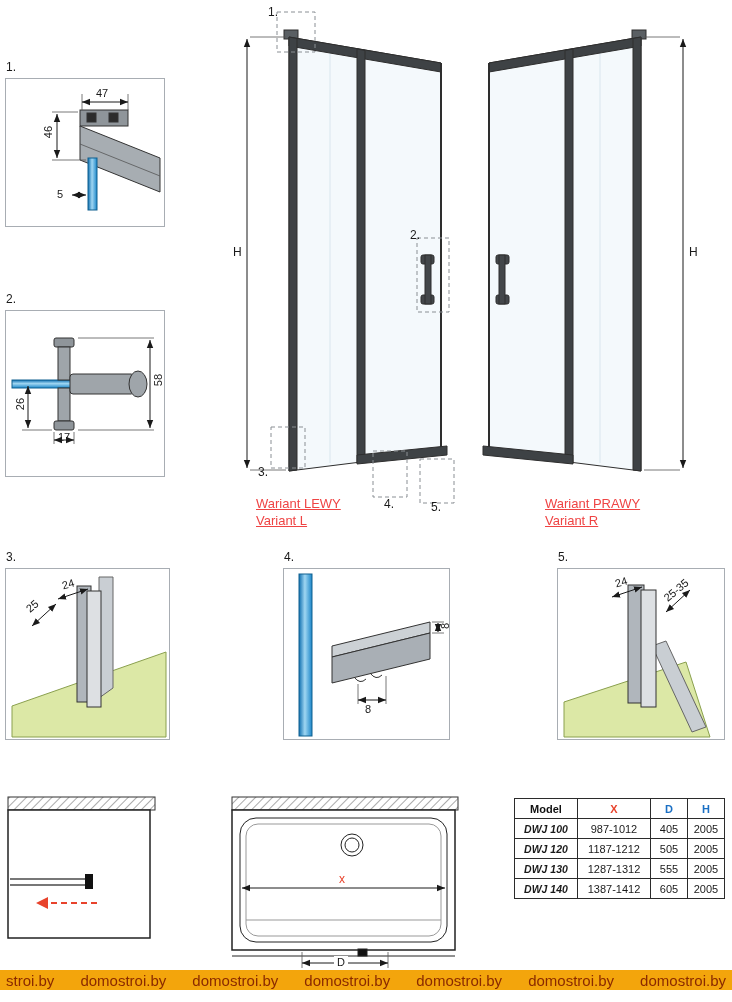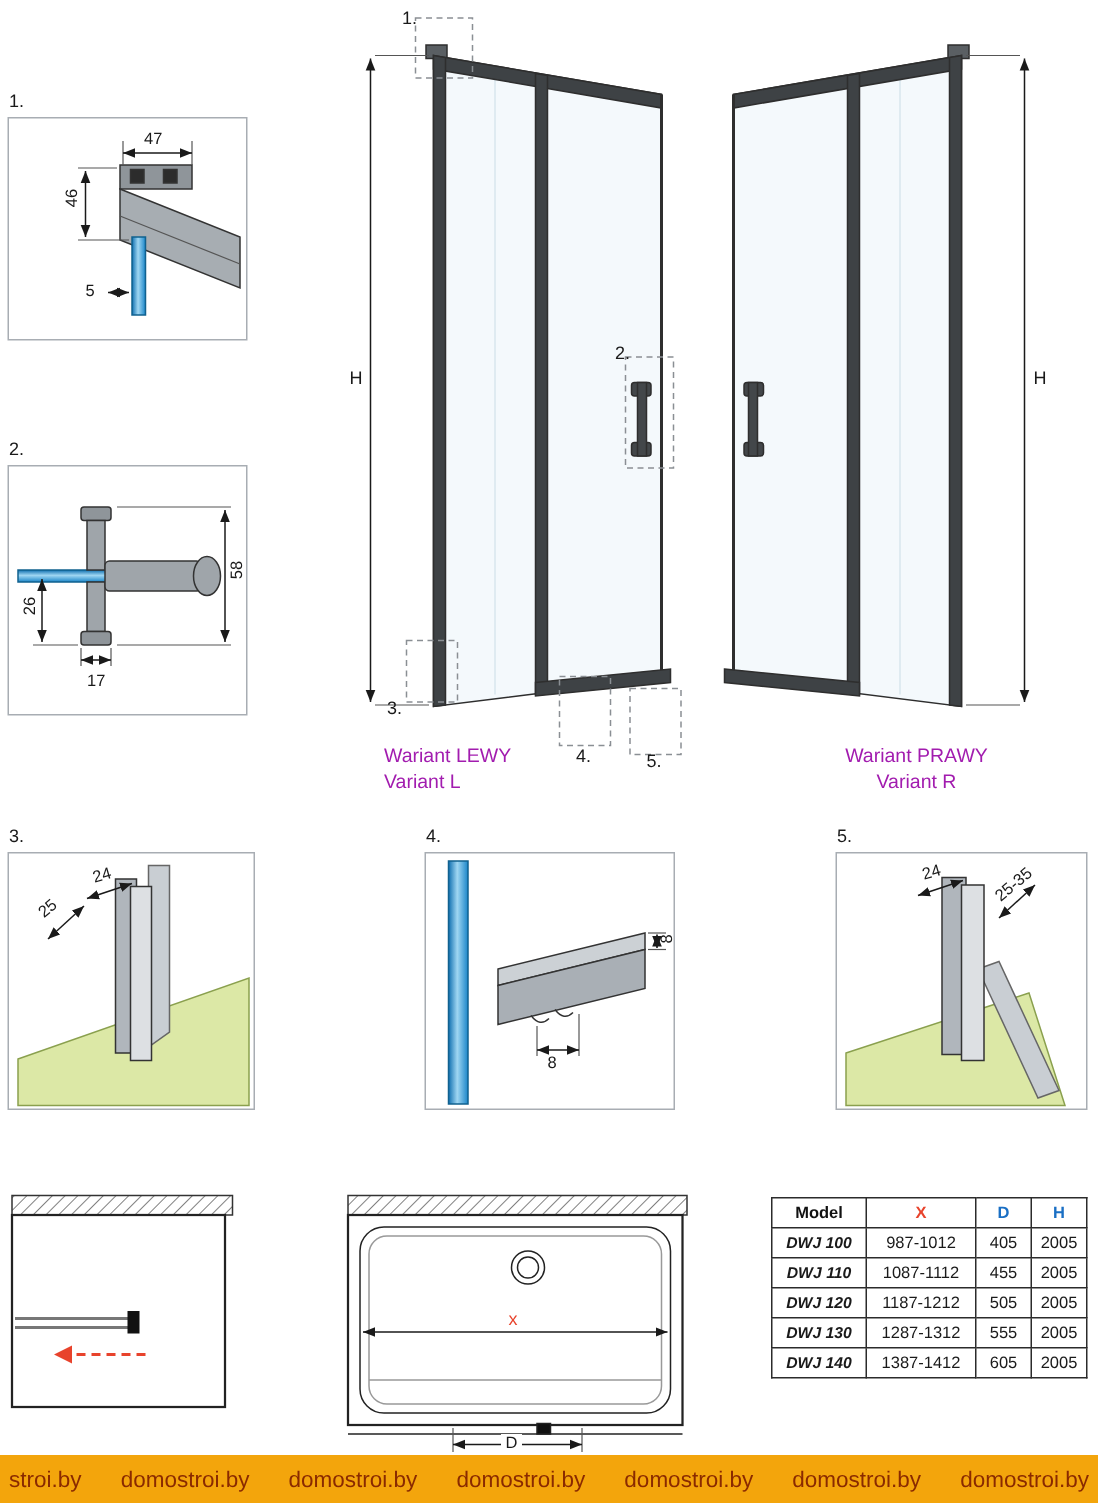--- a/index.html
+++ b/index.html
@@ -5,33 +5,33 @@
   html,body{margin:0;padding:0;background:#fff;}
   #page{position:relative;width:732px;height:1002px;background:#fff;overflow:hidden;
         font-family:"Liberation Sans",sans-serif;color:#1a1a1a;}
   .panel{position:absolute;border:1px solid #a8adb3;background:#fff;box-sizing:border-box;}
   svg.art{position:absolute;left:0;top:0;pointer-events:none;}
   .lbl{position:absolute;font-size:11px;white-space:nowrap;color:#1a1a1a;}
   .num{position:absolute;font-size:12px;color:#1a1a1a;}
   .rot90{display:inline-block;transform:rotate(-90deg);transform-origin:center center;}
   .rot16{display:inline-block;transform:rotate(-16deg);transform-origin:center center;}
   .rot40{display:inline-block;transform:rotate(-40deg);transform-origin:center center;}
-  .vtitle{position:absolute;font-size:13px;line-height:17px;color:#a21caf;}
-  .vtitle.right{text-align:center;}
+  .vtitle{position:absolute;font-size:13px;line-height:17px;color:#ef4444;text-decoration:underline;}
+  .vtitle.right{text-align:left;}
   .red{color:var(--accent-red,#e8432c);}
   .dlabel{background:#fff;padding:0 3px;}
   .spec{position:absolute;left:514px;top:798px;border-collapse:collapse;font-size:11px;background:#fff;}
   .spec th,.spec td{border:1px solid #2b2b2b;text-align:center;padding:0 3px;height:19px;}
   .spec th{font-weight:bold;}
   .spec th.c-model{width:56px;color:#111;}
   .spec th.c-x{width:66px;color:var(--table-x,#e8432c);}
   .spec th.c-d{width:30px;color:var(--table-dh,#1a6fc4);}
   .spec th.c-h{width:30px;color:var(--table-dh,#1a6fc4);}
   .spec td.model{font-weight:bold;font-style:italic;font-size:10.5px;}
-  .watermark{position:absolute;left:0;top:970px;width:732px;height:32px;box-sizing:border-box;
+  .watermark{position:absolute;left:0;top:970px;width:732px;height:20px;box-sizing:border-box;
              background:var(--watermark-bg,#f3a50c);color:var(--watermark-text,#8a2a00);
              display:flex;align-items:center;justify-content:space-between;padding:0 6px;font-size:15px;}
 </style>
 </head>
 <body>
 
 <div id="page">
 
   <div class="panel" style="left:5px;top:78px;width:160px;height:149px"></div>
   <div class="panel" style="left:5px;top:310px;width:160px;height:167px"></div>
@@ -218,21 +218,21 @@
   <span class="num" style="left:431px;top:500px">5.</span>
 
   <span class="lbl" style="left:233px;top:245px;font-size:12px">H</span>
   <span class="lbl" style="left:689px;top:245px;font-size:12px">H</span>
 
   <span class="lbl" style="left:96px;top:87px">47</span>
   <span class="lbl rot90" style="left:42px;top:126px">46</span>
   <span class="lbl" style="left:57px;top:188px">5</span>
 
   <span class="lbl rot90" style="left:14px;top:398px">26</span>
-  <span class="lbl" style="left:58px;top:448px">17</span>
+  <span class="lbl" style="left:58px;top:431px">17</span>
   <span class="lbl rot90" style="left:152px;top:374px">58</span>
 
   <span class="lbl rot40" style="left:26px;top:600px">25</span>
   <span class="lbl rot16" style="left:62px;top:578px">24</span>
 
   <span class="lbl rot90" style="left:442px;top:620px">8</span>
   <span class="lbl" style="left:365px;top:703px">8</span>
 
   <span class="lbl rot16" style="left:615px;top:576px">24</span>
   <span class="lbl rot40" style="left:662px;top:584px">25-35</span>
@@ -259,26 +259,20 @@
       </tr>
     </thead>
     <tbody>
       <tr>
         <td class="model">DWJ 100</td>
         <td>987-1012</td>
         <td>405</td>
         <td>2005</td>
       </tr>
       <tr>
-        <td class="model">DWJ 110</td>
-        <td>1087-1112</td>
-        <td>455</td>
-        <td>2005</td>
-      </tr>
-      <tr>
         <td class="model">DWJ 120</td>
         <td>1187-1212</td>
         <td>505</td>
         <td>2005</td>
       </tr>
       <tr>
         <td class="model">DWJ 130</td>
         <td>1287-1312</td>
         <td>555</td>
         <td>2005</td>

